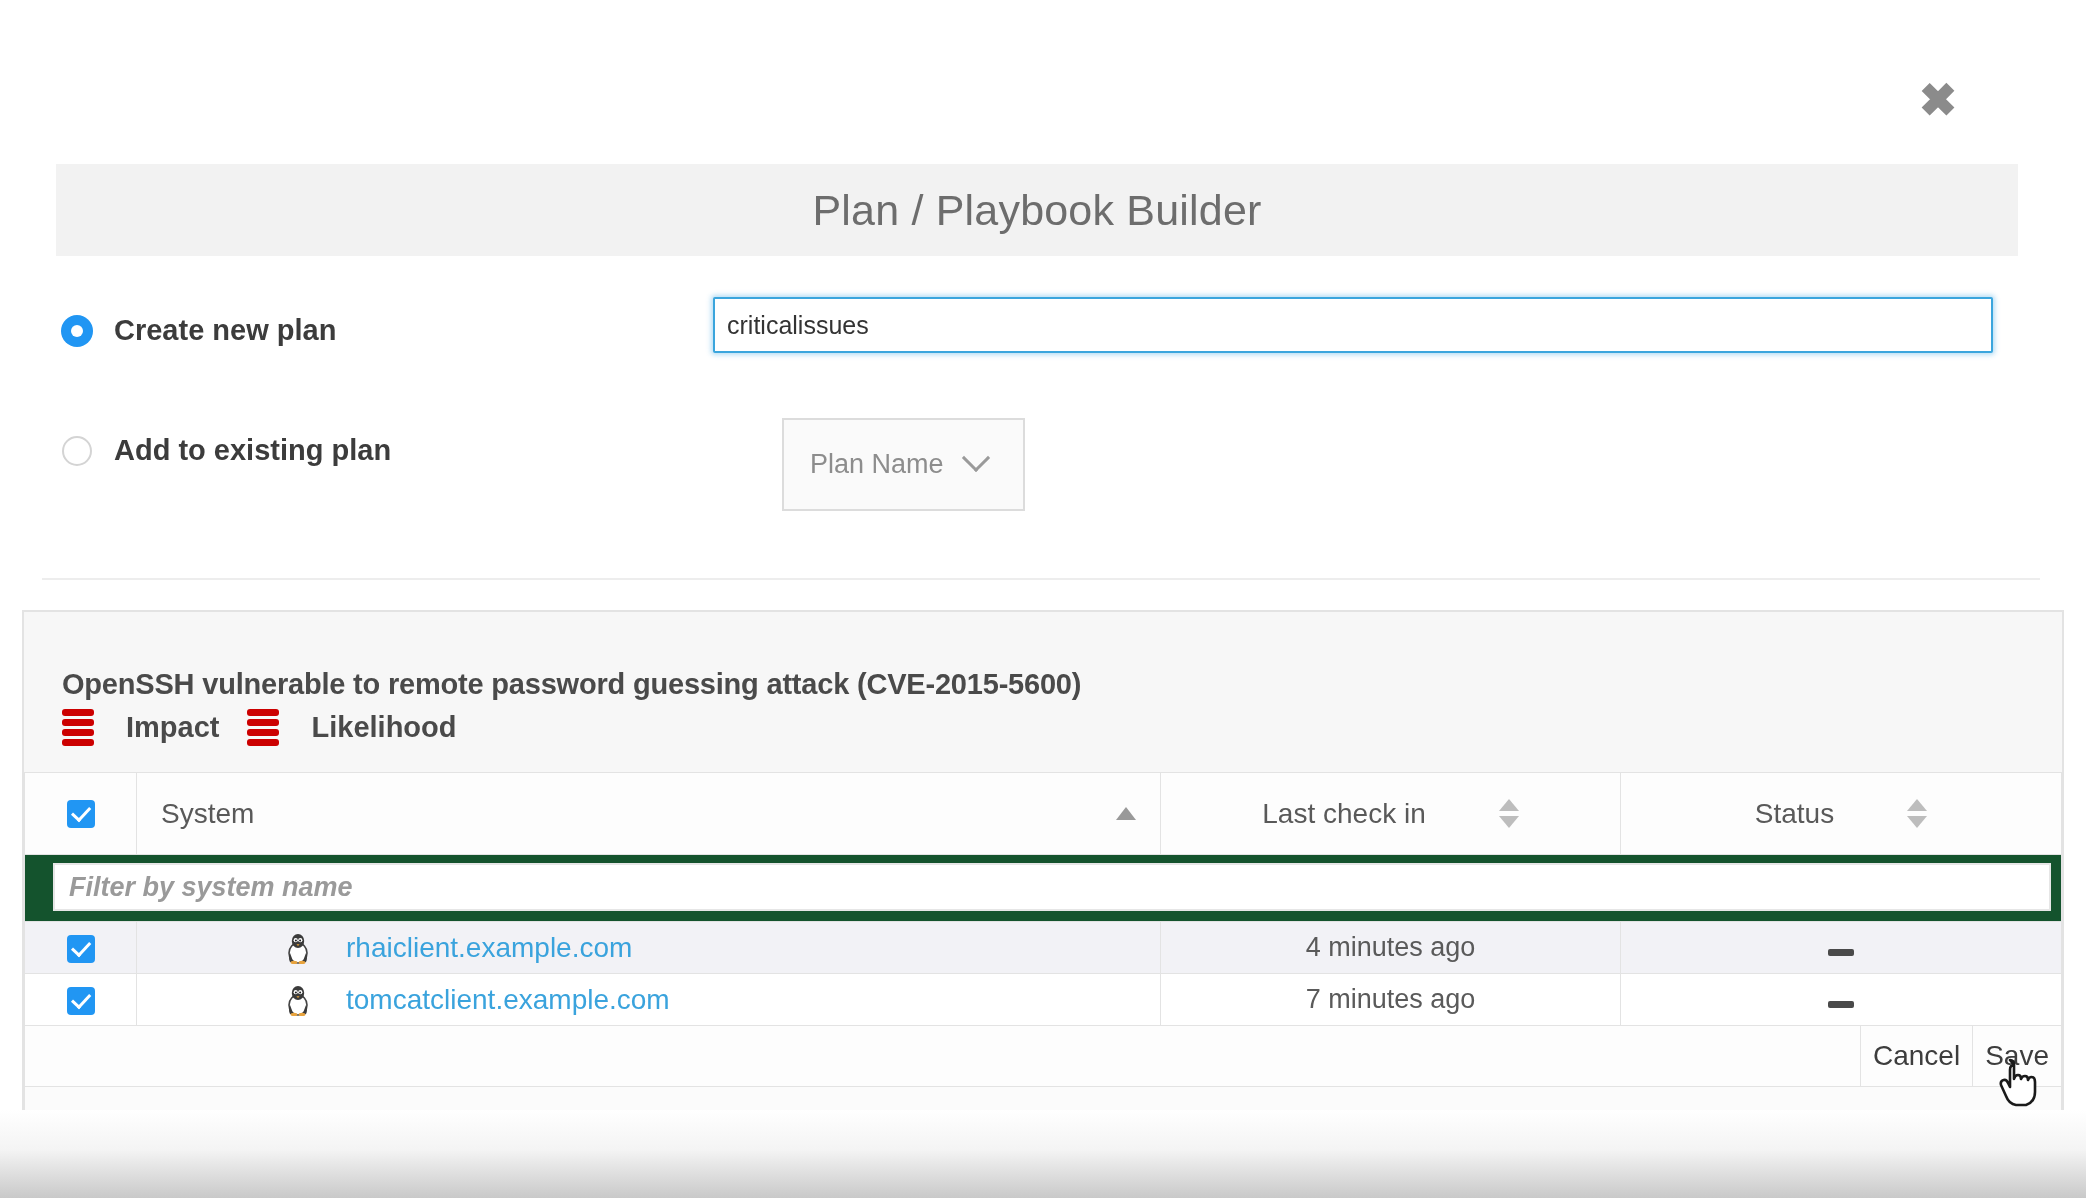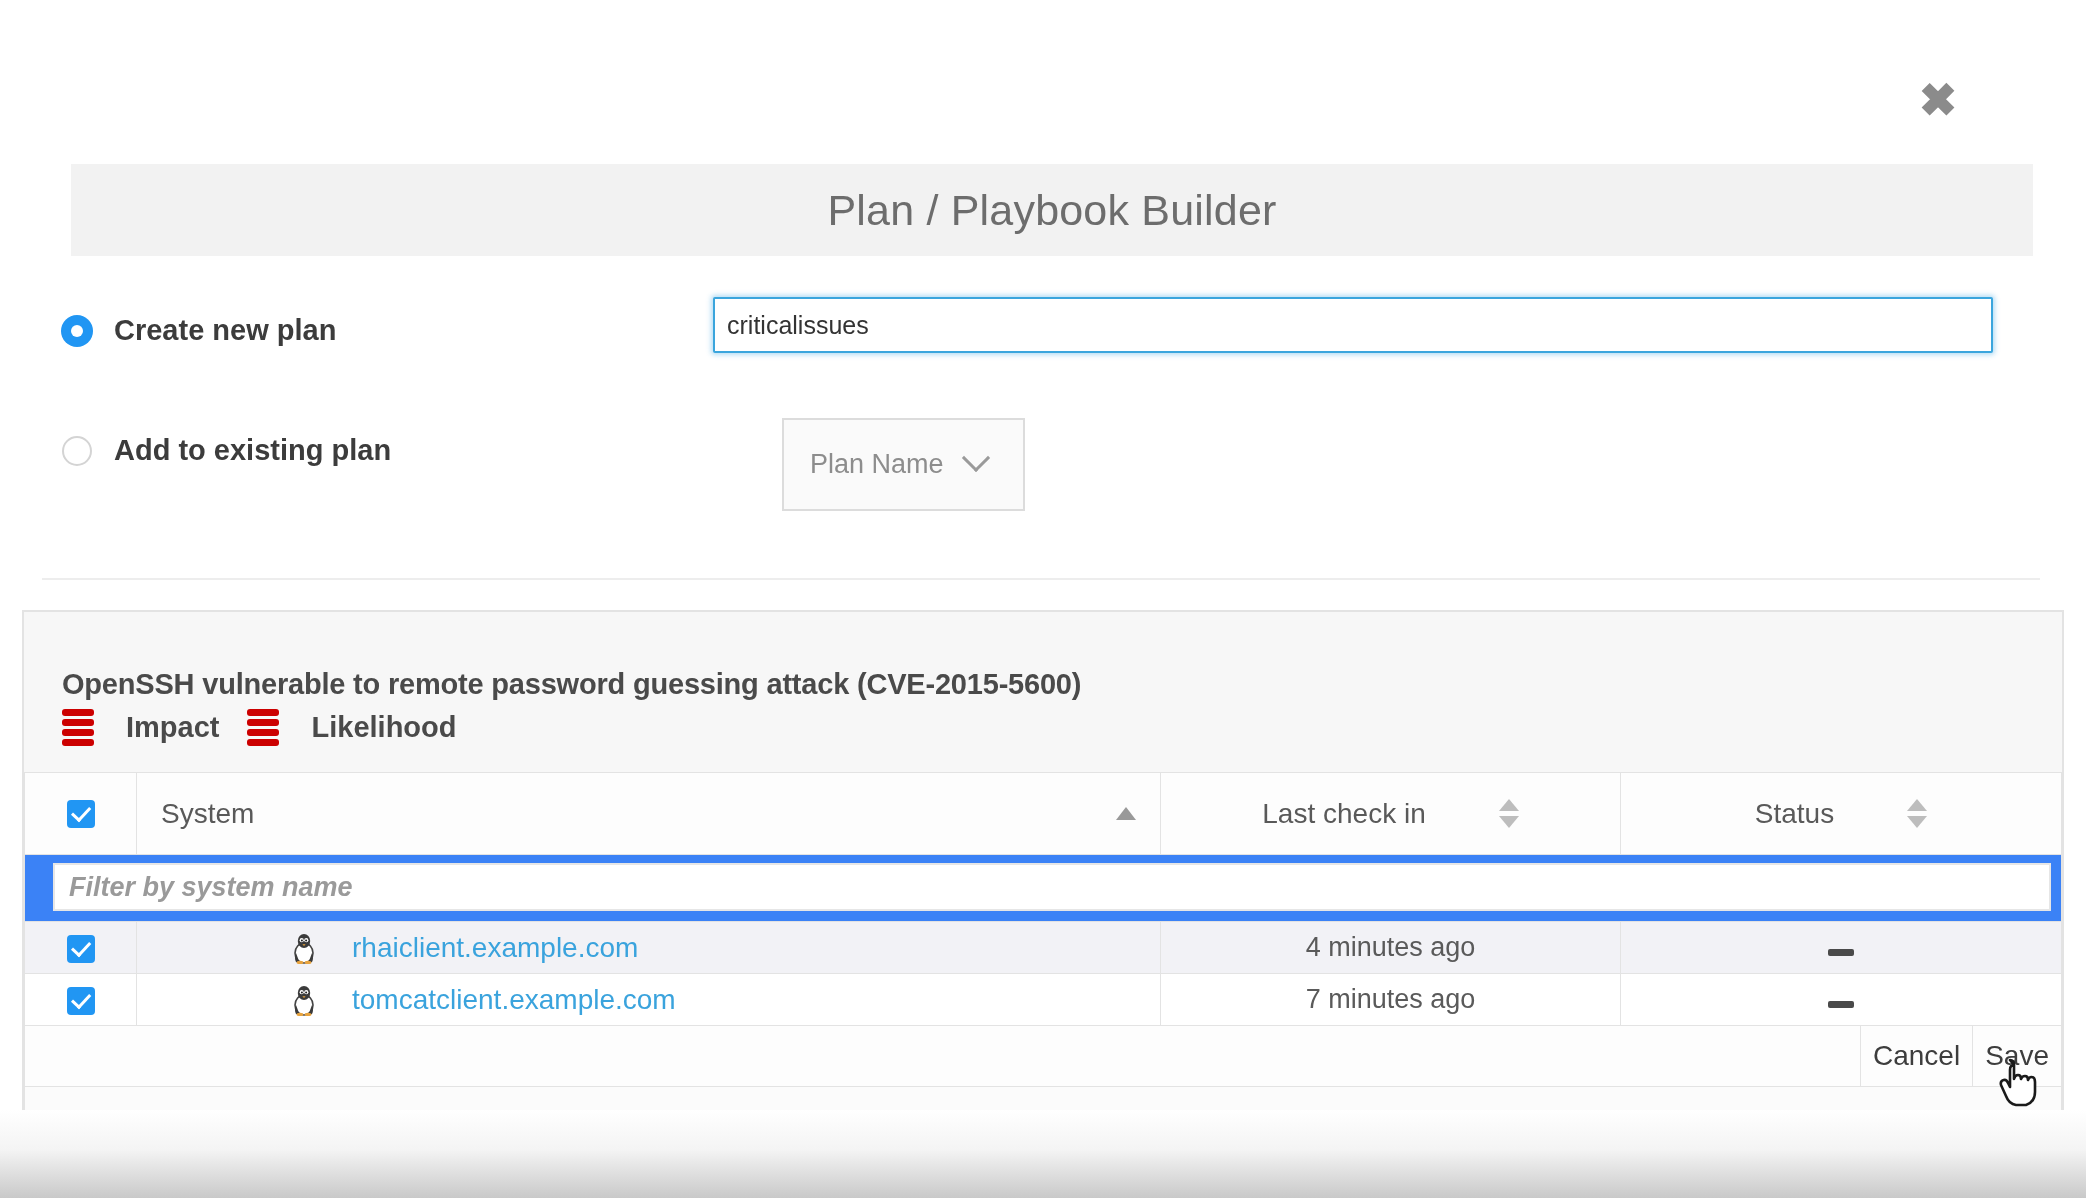--- a/index.html
+++ b/index.html
@@ -20,21 +20,21 @@
   
   .close-btn {
     position: absolute; left: 1915px; top: 78px;
     width: 46px; height: 46px; cursor: pointer;
     color: #8b8b8b; font-size: 46px; line-height: 44px; font-weight: bold;
     text-align: center; user-select: none;
   }
 
   
   .title-bar {
-    position: absolute; left: 71px; top: 164px; width: 1962px; height: 92px;
+    position: absolute; left: 56px; top: 164px; width: 1962px; height: 92px;
     background: #f2f2f2;
     display: flex; align-items: center; justify-content: center;
   }
   .title-bar .title {
     font-size: 43px; color: #6d6d6d; font-weight: 300; letter-spacing: 0.2px;
   }
 
   
   .opt-row { position: absolute; display: flex; align-items: center; }
   .opt-create { left: 62px; top: 314px; }
@@ -139,32 +139,32 @@
   .sort-both { display: inline-flex; flex-direction: column; gap: 5px; margin-left: 34px; }
   .sort-both .up {
     width: 0; height: 0; border-left: 10px solid transparent;
     border-right: 10px solid transparent; border-bottom: 12px solid #bdbdbd;
   }
   .sort-both .down {
     width: 0; height: 0; border-left: 10px solid transparent;
     border-right: 10px solid transparent; border-top: 12px solid #bdbdbd;
   }
 
-  td.filter-cell { padding: 8px 10px 10px 28px; background: #3b82f6; }
+  td.filter-cell { padding: 8px 10px 10px 28px; background: #14532d; }
   .filter-input {
     width: 100%; height: 48px; border: 2px solid #e6e6e6; background: #fff;
     font-size: 27px; font-style: italic; font-weight: bold; color: #9a9a9a;
     padding: 0 14px; font-family: "Liberation Sans", sans-serif; outline: none;
   }
   .filter-input::placeholder { color: #9a9a9a; opacity: 1; }
 
   tr.data-row td { height: 52px; font-size: 27px; color: #5a5a5a; }
   tr.data-row.alt td { background: #f2f2f6; }
   tr.data-row td.c-check { text-align: center; }
-  td.c-system { padding-left: 17px; }
+  td.c-system { padding-left: 11px; }
   .sys-cell { display: flex; align-items: center; }
   .os-icon { width: 40px; display: flex; justify-content: center; margin-left: 130px; }
   .host-link {
     color: #3aa3dd; font-size: 28px; margin-left: 28px; text-decoration: none;
     cursor: pointer;
   }
   td.c-last { text-align: center; color: #5d5d5d; font-size: 27px; }
   td.c-status { text-align: center; }
   .dash {
     display: inline-block; width: 26px; height: 7px; background: #4a4a4a;

